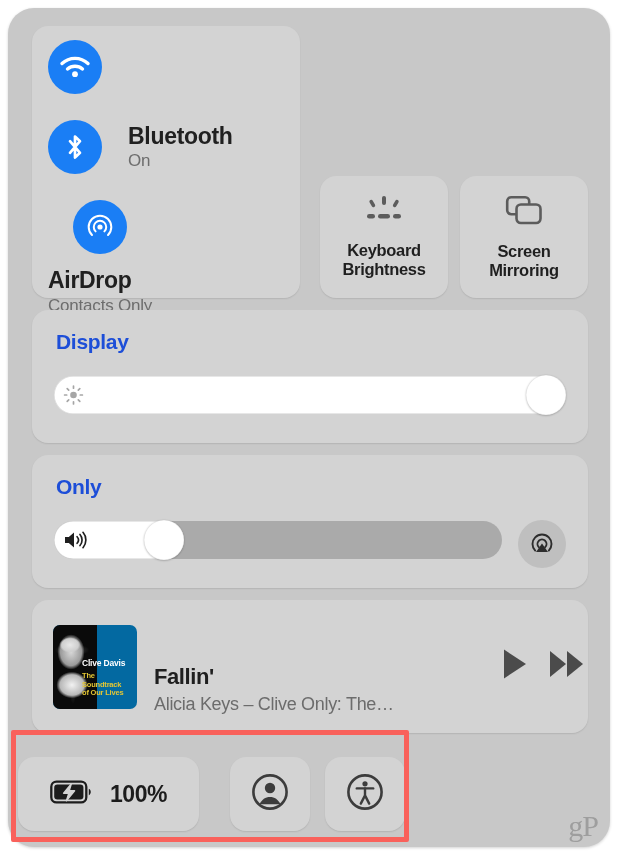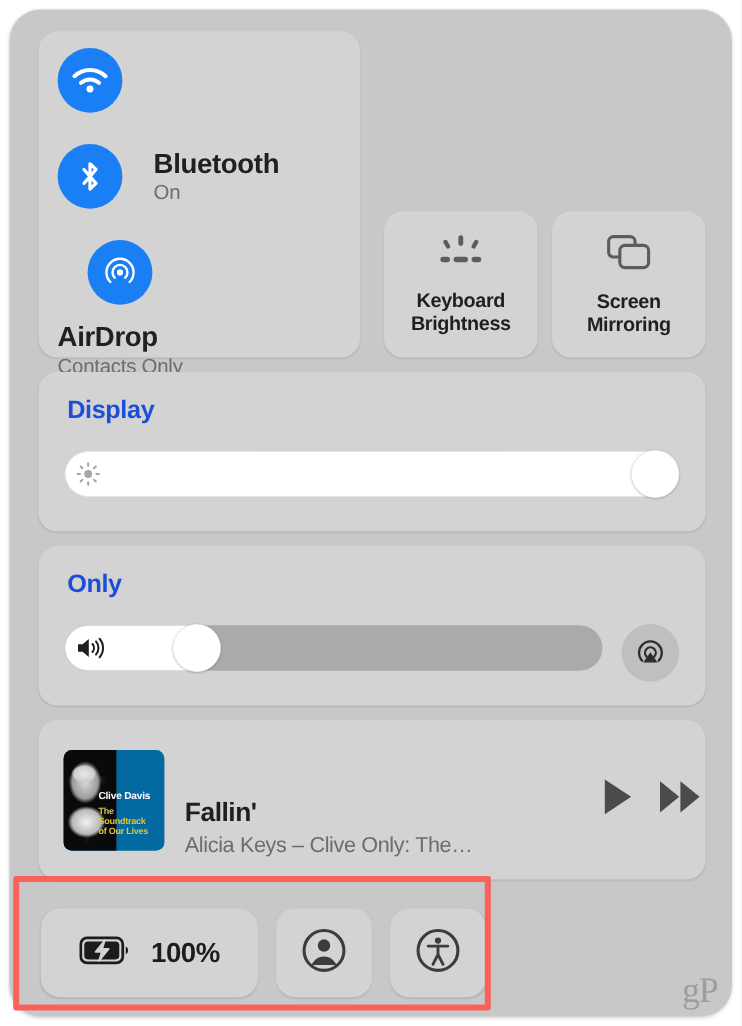--- a/index.html
+++ b/index.html
@@ -189,21 +189,21 @@
     font-size: 22px; font-weight: 700; color: #1f1f1f; letter-spacing: -0.4px;
   }
   #song-sub {
     font-size: 18px; font-weight: 400; color: #6c6c6c;
     margin-top: 4px; letter-spacing: -0.3px;
   }
   #play-btn { position: absolute; left: 468px; top: 47px; }
   #next-btn { position: absolute; left: 516px; top: 47px; }
 
   
-  #battery-card { left: 26px;  top: 749px; width: 181px; height: 74px; }
+  #battery-card { left: 10px;  top: 749px; width: 181px; height: 74px; }
   #user-card    { left: 222px; top: 749px; width: 80px;  height: 74px; }
   #access-card  { left: 317px; top: 749px; width: 80px;  height: 74px; }
 
   #battery-inner {
     position: absolute; inset: 0;
     display: flex; align-items: center; justify-content: center; gap: 16px;
   }
   #battery-pct {
     font-size: 23px; font-weight: 600; color: #1c1c1c; letter-spacing: -0.4px;
   }

